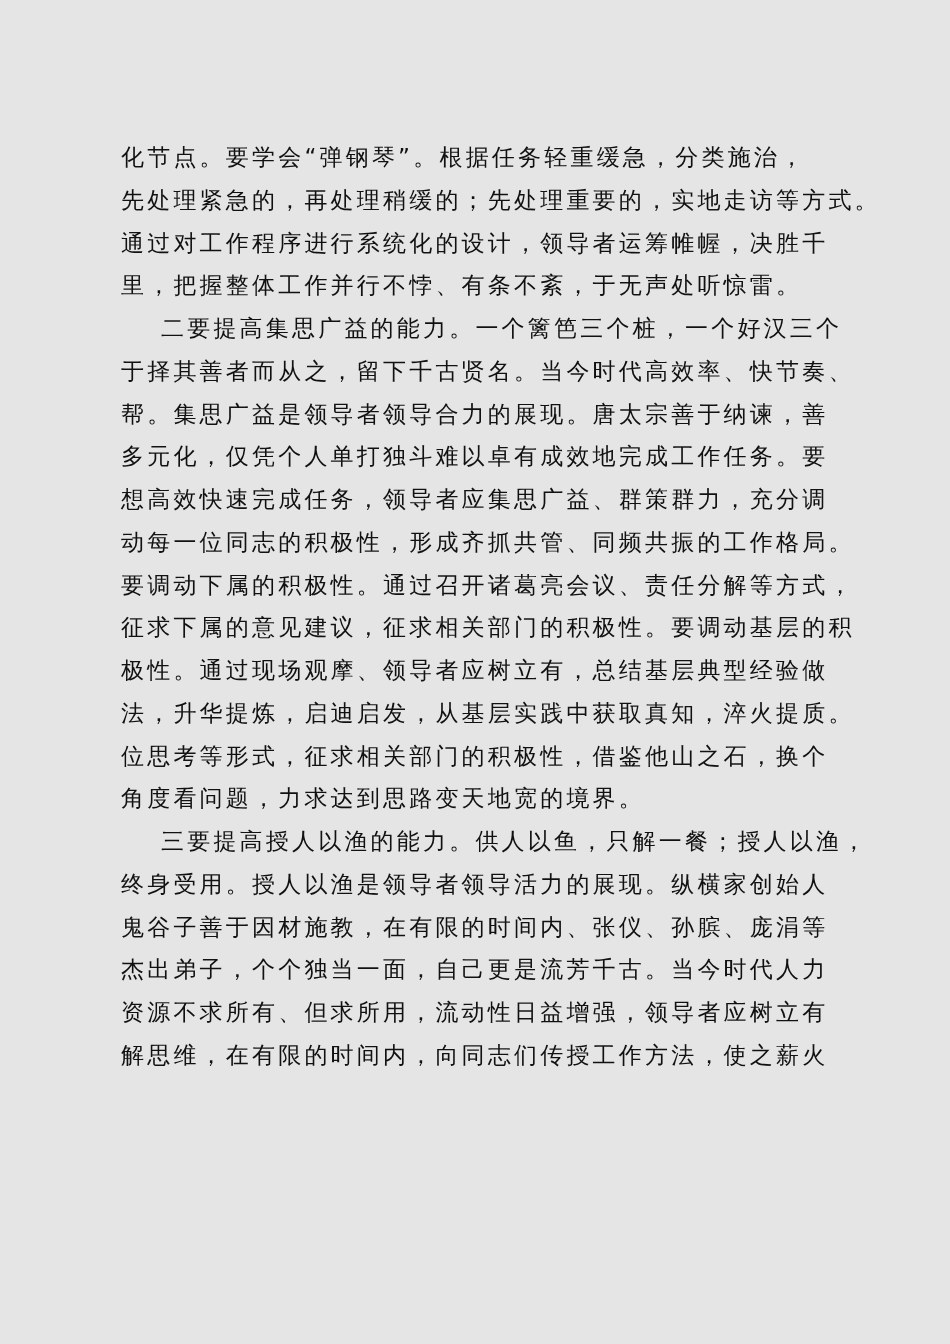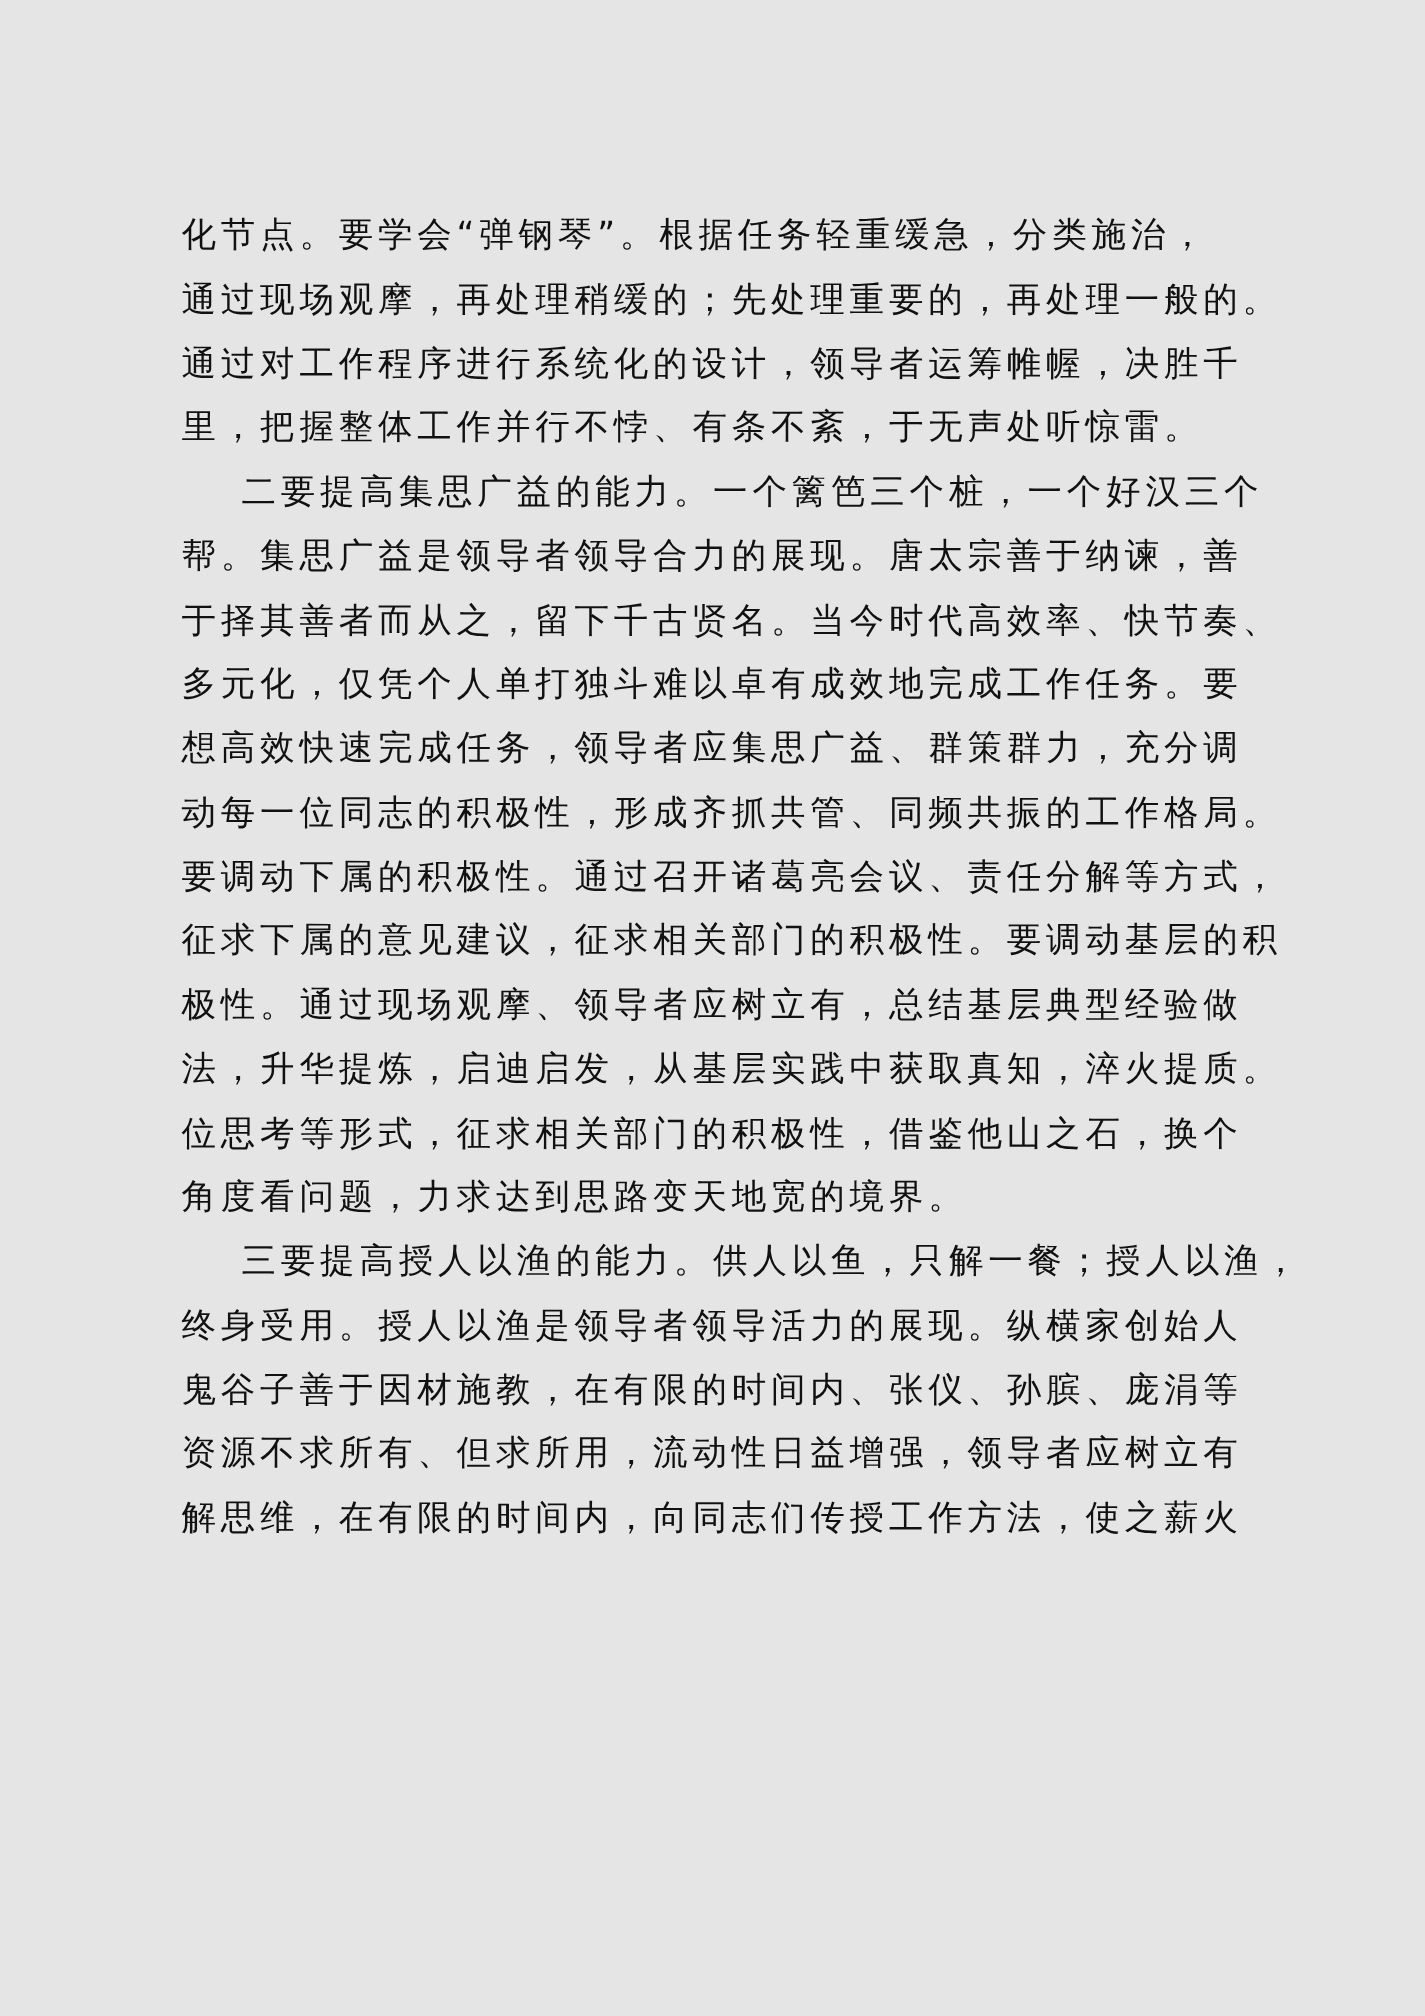--- a/index.html
+++ b/index.html
@@ -43,42 +43,43 @@
   }
 </style>
 </head>
 <body>
 
 <div class="page">
   <div class="text-block">
 
     <div>
       <span class="line">化节点。要学会“弹钢琴”。根据任务轻重缓急，分类施治，</span>
-      <span class="line">通过现场观摩，再处理稍缓的；先处理重要的，再处理一般的。</span>
+      <span class="line">先处理紧急的，再处理稍缓的；先处理重要的，实地走访等方式。</span>
       <span class="line">通过对工作程序进行系统化的设计，领导者运筹帷幄，决胜千</span>
       <span class="line">里，把握整体工作并行不悖、有条不紊，于无声处听惊雷。</span>
     </div>
 
     <div>
       <span class="line indent">二要提高集思广益的能力。一个篱笆三个桩，一个好汉三个</span>
+      <span class="line">于择其善者而从之，留下千古贤名。当今时代高效率、快节奏、</span>
       <span class="line">帮。集思广益是领导者领导合力的展现。唐太宗善于纳谏，善</span>
-      <span class="line">于择其善者而从之，留下千古贤名。当今时代高效率、快节奏、</span>
       <span class="line">多元化，仅凭个人单打独斗难以卓有成效地完成工作任务。要</span>
       <span class="line">想高效快速完成任务，领导者应集思广益、群策群力，充分调</span>
       <span class="line">动每一位同志的积极性，形成齐抓共管、同频共振的工作格局。</span>
       <span class="line">要调动下属的积极性。通过召开诸葛亮会议、责任分解等方式，</span>
       <span class="line">征求下属的意见建议，征求相关部门的积极性。要调动基层的积</span>
       <span class="line">极性。通过现场观摩、领导者应树立有，总结基层典型经验做</span>
       <span class="line">法，升华提炼，启迪启发，从基层实践中获取真知，淬火提质。</span>
       <span class="line">位思考等形式，征求相关部门的积极性，借鉴他山之石，换个</span>
       <span class="line">角度看问题，力求达到思路变天地宽的境界。</span>
     </div>
 
     <div>
       <span class="line indent">三要提高授人以渔的能力。供人以鱼，只解一餐；授人以渔，</span>
       <span class="line">终身受用。授人以渔是领导者领导活力的展现。纵横家创始人</span>
       <span class="line">鬼谷子善于因材施教，在有限的时间内、张仪、孙膑、庞涓等</span>
+      <span class="line">杰出弟子，个个独当一面，自己更是流芳千古。当今时代人力</span>
       <span class="line">资源不求所有、但求所用，流动性日益增强，领导者应树立有</span>
       <span class="line">解思维，在有限的时间内，向同志们传授工作方法，使之薪火</span>
     </div>
 
   </div>
 </div>
 
 </body></html>

